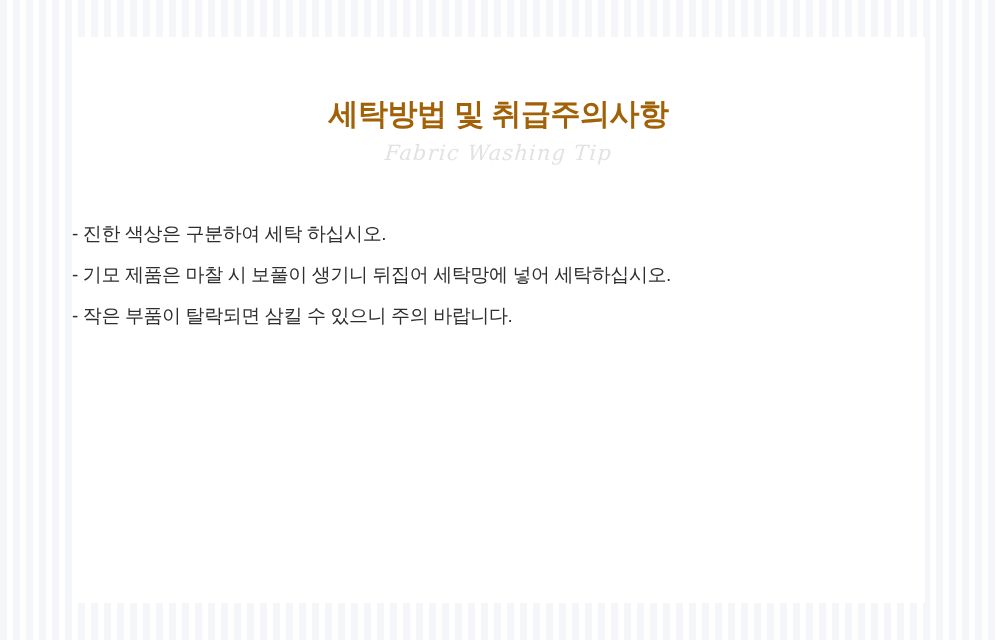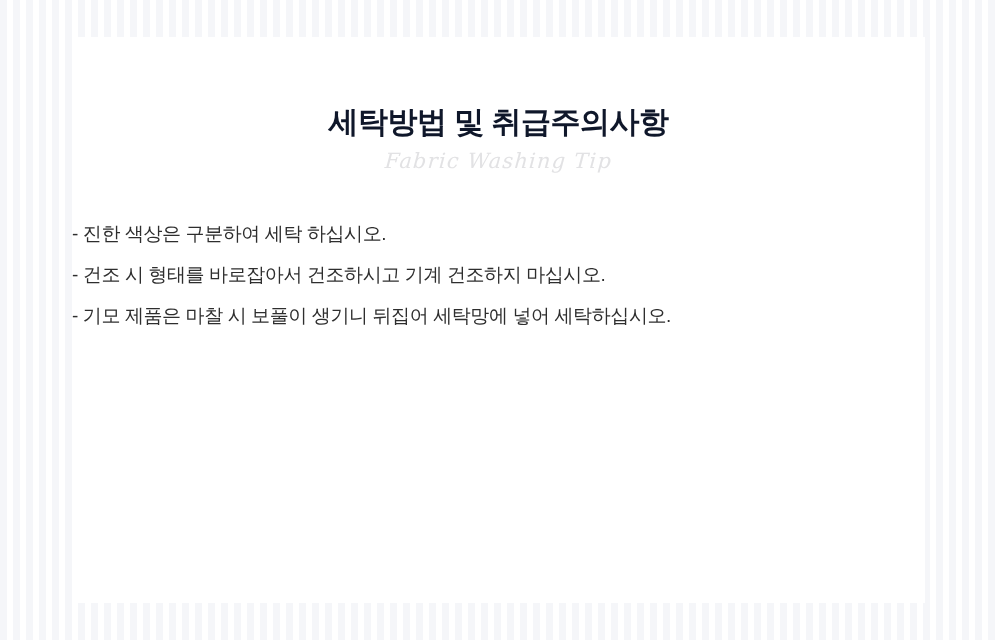--- a/index.html
+++ b/index.html
@@ -50,26 +50,26 @@
   
   .header-block {
     position: absolute;
     left: 0;
     right: 0;
     top: 58px;
     text-align: center;
   }
 
   .doc-title {
-    margin: 8px;
+    margin: 0;
     font-family: "Liberation Sans", "DejaVu Sans", sans-serif;
     font-size: 30px;
     font-weight: 700;
     letter-spacing: -0.5px;
-    color: #0f172a;
+    color: #a16207;
     line-height: 1.25;
     white-space: nowrap;
   }
 
   .doc-subtitle {
     margin: 8px 0 0 0;
     font-family: "DejaVu Serif", "Liberation Serif", serif;
     font-size: 21px;
     font-style: italic;
     font-weight: 400;
@@ -111,18 +111,18 @@
 
   <div class="content-card">
 
     <div class="header-block">
       <h1 class="doc-title">세탁방법 및 취급주의사항</h1>
       <p class="doc-subtitle">Fabric Washing Tip</p>
     </div>
 
     <ul class="instruction-list">
       <li class="instruction-line">- 진한 색상은 구분하여 세탁 하십시오.</li>
-      <li class="instruction-line">- 건조 시 형태를 바로잡아서 건조하시고 기계 건조하지 마십시오.</li>
       <li class="instruction-line">- 기모 제품은 마찰 시 보풀이 생기니 뒤집어 세탁망에 넣어 세탁하십시오.</li>
+      <li class="instruction-line">- 작은 부품이 탈락되면 삼킬 수 있으니 주의 바랍니다.</li>
     </ul>
 
   </div>
 </div>
 
 </body></html>

